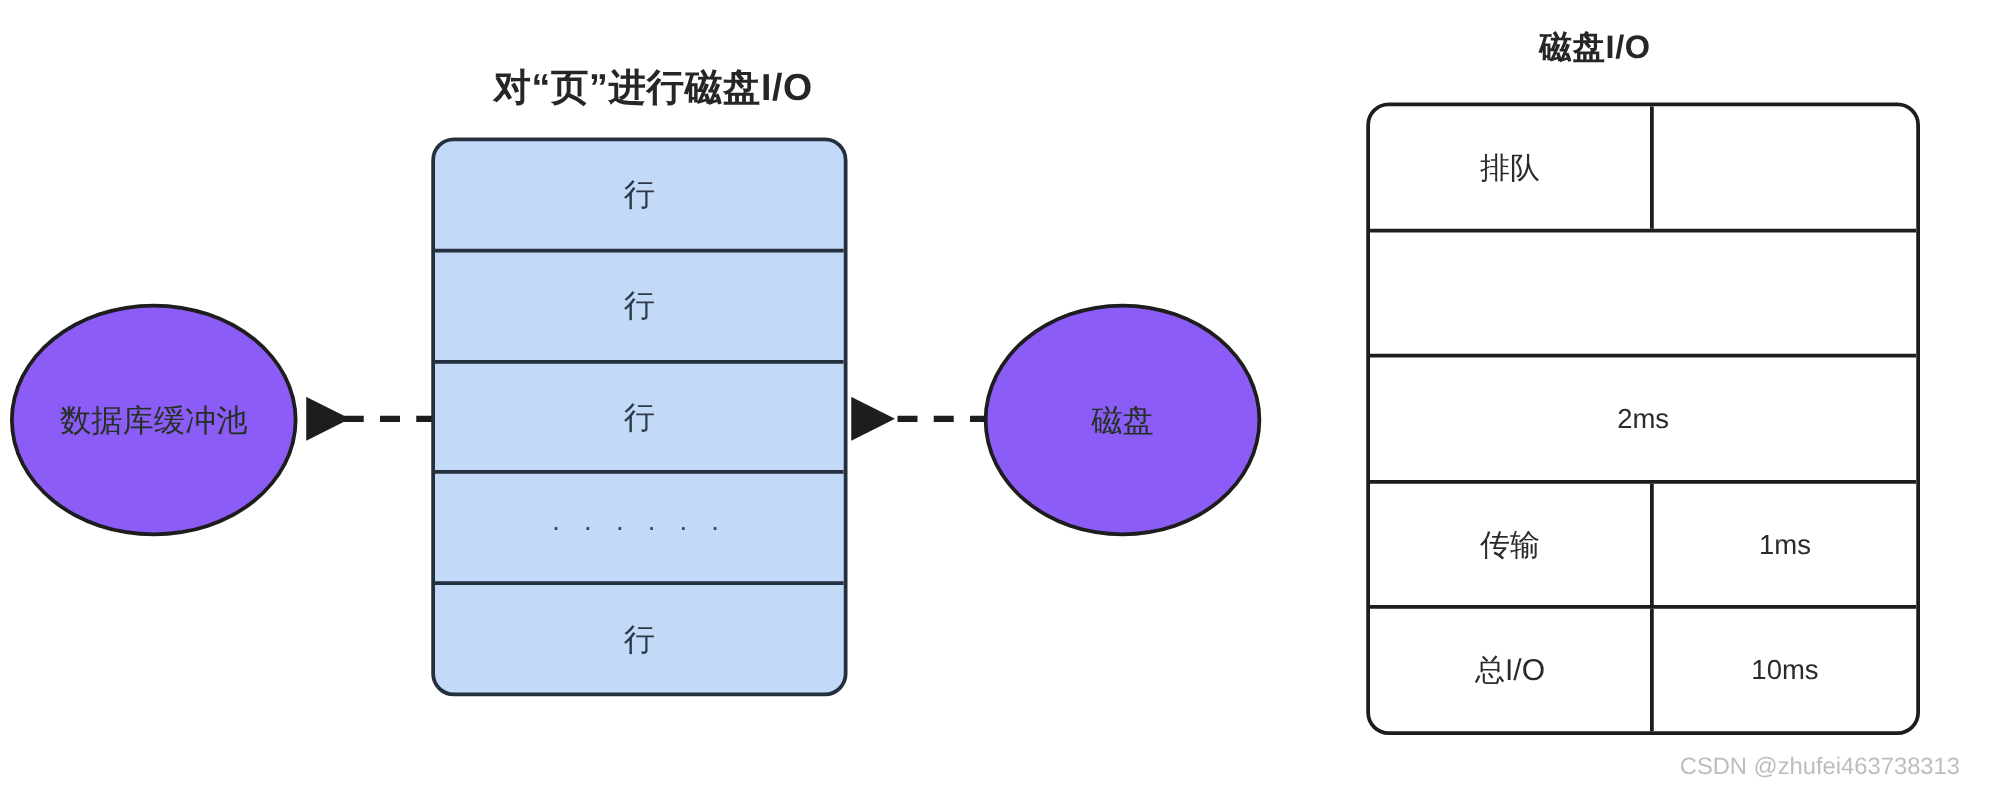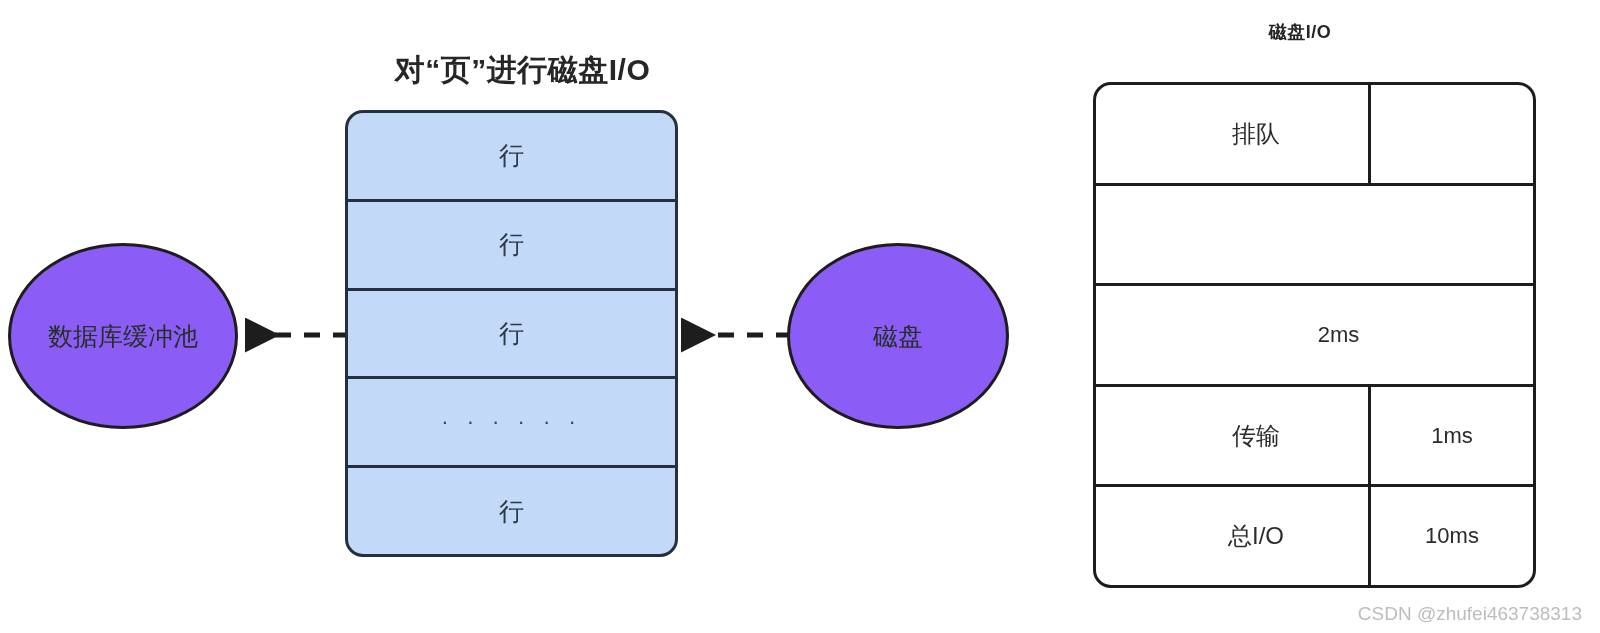--- a/index.html
+++ b/index.html
@@ -28,24 +28,24 @@
     text-align: center;
     letter-spacing: 0.5px;
   }
   #page-io-title {
     left: 356px;
     top: 50px;
     width: 333px;
     font-size: 30px;
   }
   #disk-io-title {
-    left: 1130px;
+    left: 1106px;
     top: 20px;
     width: 340px;
-    font-size: 18px;
+    font-size: 26px;
   }
 
   
   #page-box {
     position: absolute;
     left: 345px;
     top: 110px;
     width: 333px;
     height: 447px;
     background: #c2d9f8;
@@ -134,21 +134,20 @@
     background: #ffffff;
     overflow: hidden;
     display: flex;
     flex-direction: column;
   }
   .table-row {
     flex: 1 1 0;
     display: flex;
     border-bottom: 3px solid #1d1d1d;
     box-sizing: border-box;
-    padding-left: 48px;
   }
   .table-row:last-child {
     border-bottom: none;
     border-radius: 20px;
   }
   .cell-label {
     flex: 0 0 227px;
     display: flex;
     align-items: center;
     justify-content: center;
@@ -163,21 +162,21 @@
     align-items: center;
     justify-content: center;
     box-sizing: border-box;
     font-size: 22px;
     color: #2b2b2b;
   }
 
   
   #watermark {
     position: absolute;
-    right: 18px;
+    right: 32px;
     bottom: 8px;
     font-size: 19px;
     color: #bdbdbd;
     white-space: nowrap;
   }
 </style>
 </head>
 <body>
 
 <div id="canvas">

